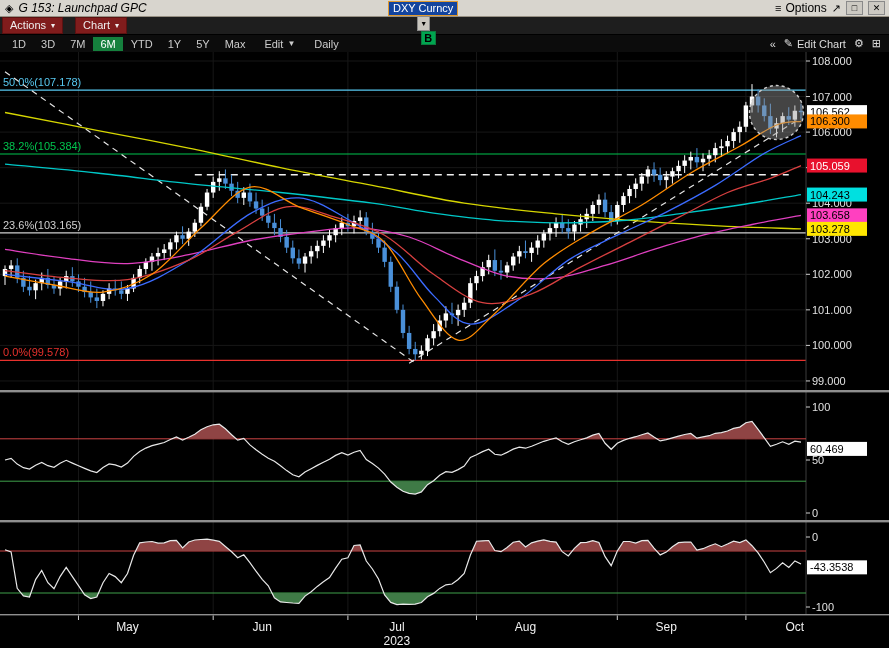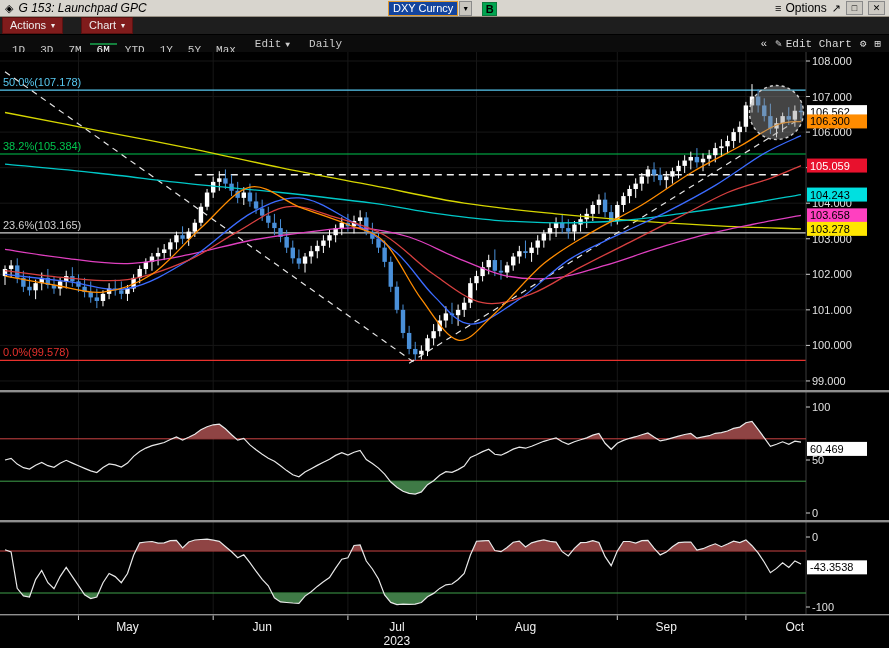--- a/index.html
+++ b/index.html
@@ -1,32 +1,32 @@
 <!DOCTYPE html>
 <html><head>
 <meta charset="utf-8">
 <style>
   html,body{margin:0;padding:0;background:#000;}
   body{width:889px;height:648px;overflow:hidden;font-family:"Liberation Sans",sans-serif;position:relative;}
   .titlebar{height:17px;background:#d8d5ce;border-bottom:1px solid #979083;display:flex;align-items:center;padding:0 3px;box-sizing:border-box;position:relative;font-size:12px;color:#000;}
   .app-icon{font-size:11px;margin:0 5px 0 2px;}
   .win-title{font-size:12px;font-style:italic;}
-  .sec-group{position:absolute;left:388px;top:1px;display:flex;align-items:center;height:15px;}
+  .sec-group{position:absolute;left:388px;top:1px;display:flex;align-items:center;height:15px;flex-direction:column;}
   .sec-field{background:#13449e;color:#fff;border:1px solid #e09a2f;padding:0 4px;font-size:11px;height:13px;line-height:13px;cursor:text;}
   .sec-drop{width:13px;height:15px;background:#c9c6bf;border:1px solid #8a8a8a;box-sizing:border-box;font-size:7px;text-align:center;line-height:13px;margin-left:1px;cursor:pointer;}
   .b-btn{margin-left:10px;background:#00a550;border:1px solid #0b7a3e;color:#000;font-size:11px;font-weight:bold;width:15px;height:14px;text-align:center;line-height:13px;box-sizing:border-box;cursor:pointer;}
   .title-right{margin-left:auto;display:flex;align-items:center;gap:5px;padding-right:1px;}
   .options-btn{display:flex;align-items:center;gap:4px;cursor:pointer;font-size:12px;}
   .options-btn .mi{font-size:11px;}
   .popout{font-size:11px;cursor:pointer;}
   .win-btn{width:17px;height:14px;border:1px solid #8a8a8a;background:#ccc9c2;font-size:9px;line-height:13px;text-align:center;box-sizing:border-box;cursor:pointer;}
-  .menubar{height:18px;background:#1e1e1e;border-bottom:1px solid #000;display:flex;align-items:center;gap:18px;padding:0 2px;box-sizing:border-box;}
+  .menubar{height:18px;background:#1e1e1e;border-bottom:1px solid #000;display:flex;align-items:center;gap:12px;padding:0 2px;box-sizing:border-box;}
   .menu-btn{background:#801c1c;border:1px solid #5c1111;color:#eee;font-size:11px;height:15px;line-height:13px;padding:0 7px;display:flex;align-items:center;gap:5px;cursor:pointer;}
   .menu-btn .caret{font-size:8px;}
-  .tabbar{height:17px;background:#0c0c0c;display:flex;font-size:11px;color:#ccc;padding:8px 5px;box-sizing:border-box;font-family:Liberation Mono, monospace;}
+  .tabbar{height:17px;background:#0c0c0c;display:flex;align-items:center;font-size:11px;color:#ccc;padding:8px 5px;box-sizing:border-box;}
   .tab{padding:1px 7px;cursor:pointer;}
   .tab.sel{background:#15803d;color:#fff;}
   .interval,.table-btn{padding:1px 7px;margin-left:5px;cursor:pointer;display:flex;align-items:center;gap:4px;}
   .interval .caret{font-size:8px;}
   .tab-right{margin-left:auto;display:flex;align-items:center;gap:8px;padding-right:3px;color:#ddd;}
   .tr-icon{font-size:11px;cursor:pointer;}
   .edit-chart{display:flex;align-items:center;gap:4px;cursor:pointer;}
   .chart-area{position:absolute;left:0;top:52px;width:889px;height:596px;}
   #chart-svg text{font-family:"Liberation Sans",sans-serif;}
 </style>

